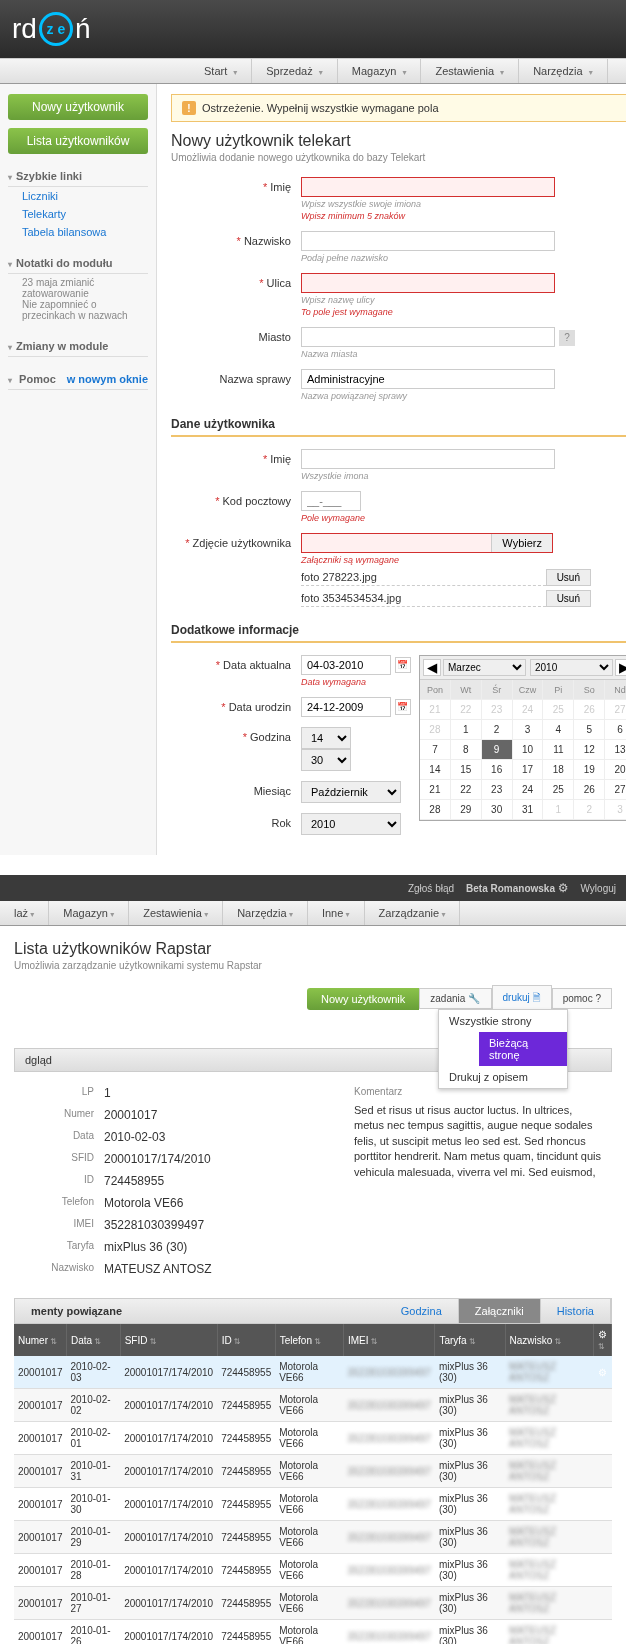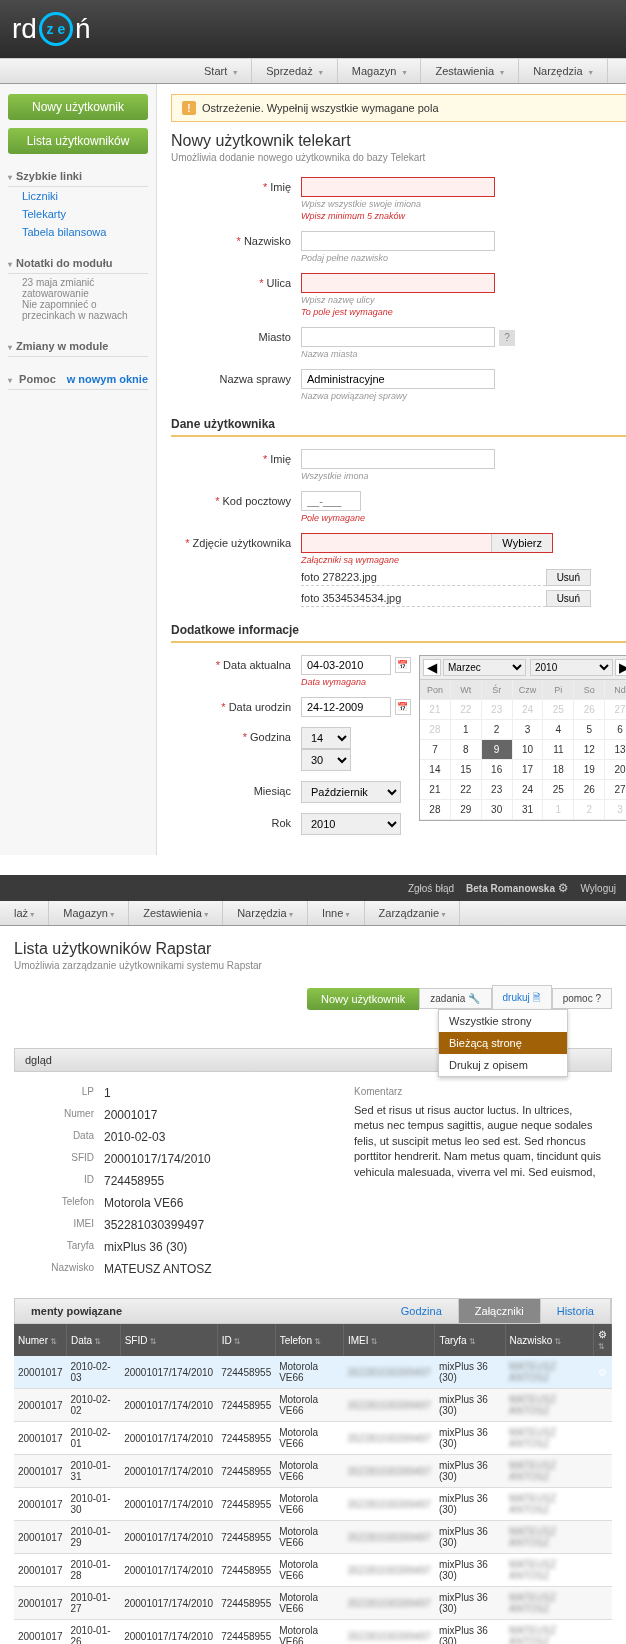--- a/index.html
+++ b/index.html
@@ -20,21 +20,21 @@
 .side-text { color:#888; padding:3px 0 3px 14px; font-size:10px;}
 .content { flex:1; padding:10px 14px; }
 .warning { background:#fffbe6; border:1px solid #f0c36d; padding:6px 10px; font-size:11px; color:#333; margin-bottom:10px; display:flex; align-items:center; gap:6px;}
 .warn-icon { width:14px;height:14px;background:#f0ad4e;color:#fff;border-radius:2px;display:flex;align-items:center;justify-content:center;font-weight:bold;font-size:10px;}
 .page-title { font-size:16px; color:#333; margin-bottom:2px;}
 .page-sub { font-size:10px; color:#888; margin-bottom:14px;}
 .form-row { display:flex; margin-bottom:10px; align-items:flex-start;}
 .form-label { width:130px; text-align:right; padding-right:10px; padding-top:4px; font-size:11px; color:#333;}
 .form-label.req:before { content:"* "; color:#d32f2f;}
 .form-field { flex:1; }
-.form-field input[type=text], .form-field select { border:1px solid #ccc; padding:3px 5px; font-size:11px; width:194px;}
+.form-field input[type=text], .form-field select { border:1px solid #ccc; padding:3px 5px; font-size:11px; width:254px;}
 .form-field input.err, .form-field .file-box.err { border:1px solid #d32f2f; background:#fff0f0;}
 .hint { font-size:9px; color:#999; font-style:italic; margin-top:2px;}
 .hint.err { color:#d32f2f;}
 .section-head { font-size:12px; font-weight:bold; color:#333; border-bottom:2px solid #f0c36d; padding-bottom:4px; margin:16px 0 12px;}
 .help-sq { display:inline-block; width:16px; height:16px; background:#ddd; color:#888; text-align:center; line-height:16px; margin-left:4px; font-size:10px;}
 .file-box { display:flex; border:1px solid #ccc; width:252px;}
 .file-box span { flex:1; padding:3px 5px;}
 .file-box button { background:#eee; border:none; border-left:1px solid #ccc; padding:3px 10px; font-size:11px; cursor:pointer;}
 .file-item { display:flex; width:290px; margin-top:4px;}
 .file-item span { flex:1; border-bottom:1px dashed #ccc; padding:2px 0;}
@@ -61,21 +61,21 @@
 .mainnav2 { background: linear-gradient(#f5f5f5,#e0e0e0); border-bottom:1px solid #999; display:flex;}
 .mainnav2-item { padding: 6px 14px; border-right:1px solid #ccc; font-size:11px; color:#444; cursor:pointer;}
 .mainnav2-item:after { content:" ▾"; font-size:8px; color:#999;}
 .content2 { padding:14px;}
 .toolbar2 { display:flex; justify-content:flex-end; align-items:center; gap:0; margin-top:8px; position:relative;}
 .btn-green2 { background:linear-gradient(#8bc34a,#689f38); color:#fff; padding:5px 14px; border-radius:3px 0 0 3px; border:none; font-size:11px; cursor:pointer;}
 .tool-tab { background:#f8f8f8; border:1px solid #ccc; padding:4px 10px; font-size:10px; color:#444; cursor:pointer;}
 .tool-tab.blue { color:#1976d2;}
 .dropdown { position:absolute; top:24px; right:44px; background:#fff; border:1px solid #ccc; box-shadow:0 2px 4px rgba(0,0,0,.2); width:130px; z-index:10;}
 .dd-item { padding:5px 10px; font-size:11px; cursor:pointer;}
-.dd-item.sel { background:#a16207; color:#fff;}
+.dd-item.sel { background:#6d28d9; color:#fff;margin-left:40px;}
 .section-bar { background:linear-gradient(#f0f0f0,#ddd); border:1px solid #ccc; padding:5px 10px; font-size:11px; margin-top:36px;}
 .detail-cols { display:flex; padding:14px 10px; gap:30px;}
 .detail-left { width:300px;}
 .d-row { display:flex; margin-bottom:8px;}
 .d-lab { width:80px; text-align:right; color:#888; font-size:10px; padding-right:10px;}
 .d-val { font-size:12px; color:#333;}
 .detail-right { flex:1;}
 .d-comment-lab { color:#888; font-size:10px; margin-bottom:6px;}
 .d-comment { font-size:11px; color:#333; line-height:1.4;}
 .tabs2 { display:flex; background:linear-gradient(#f0f0f0,#ddd); border:1px solid #ccc;}

